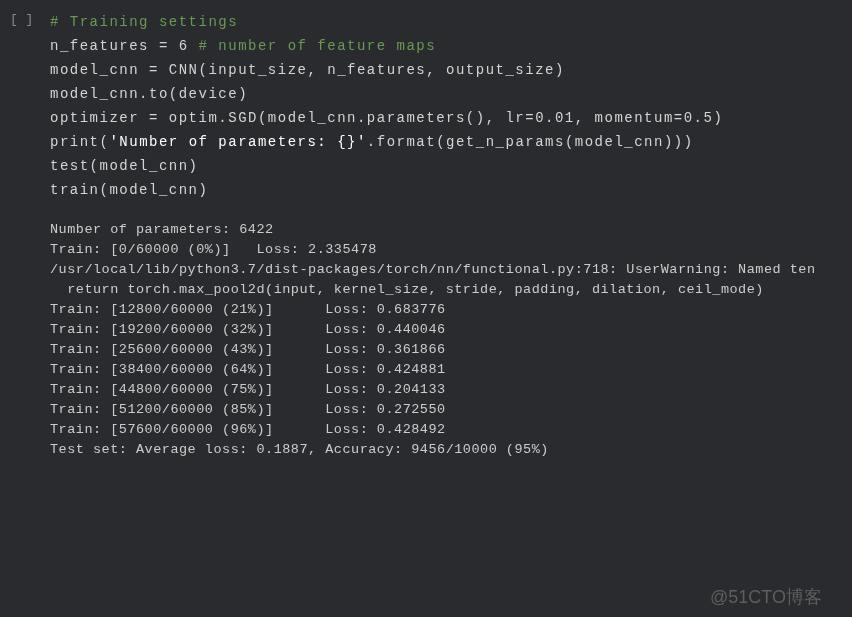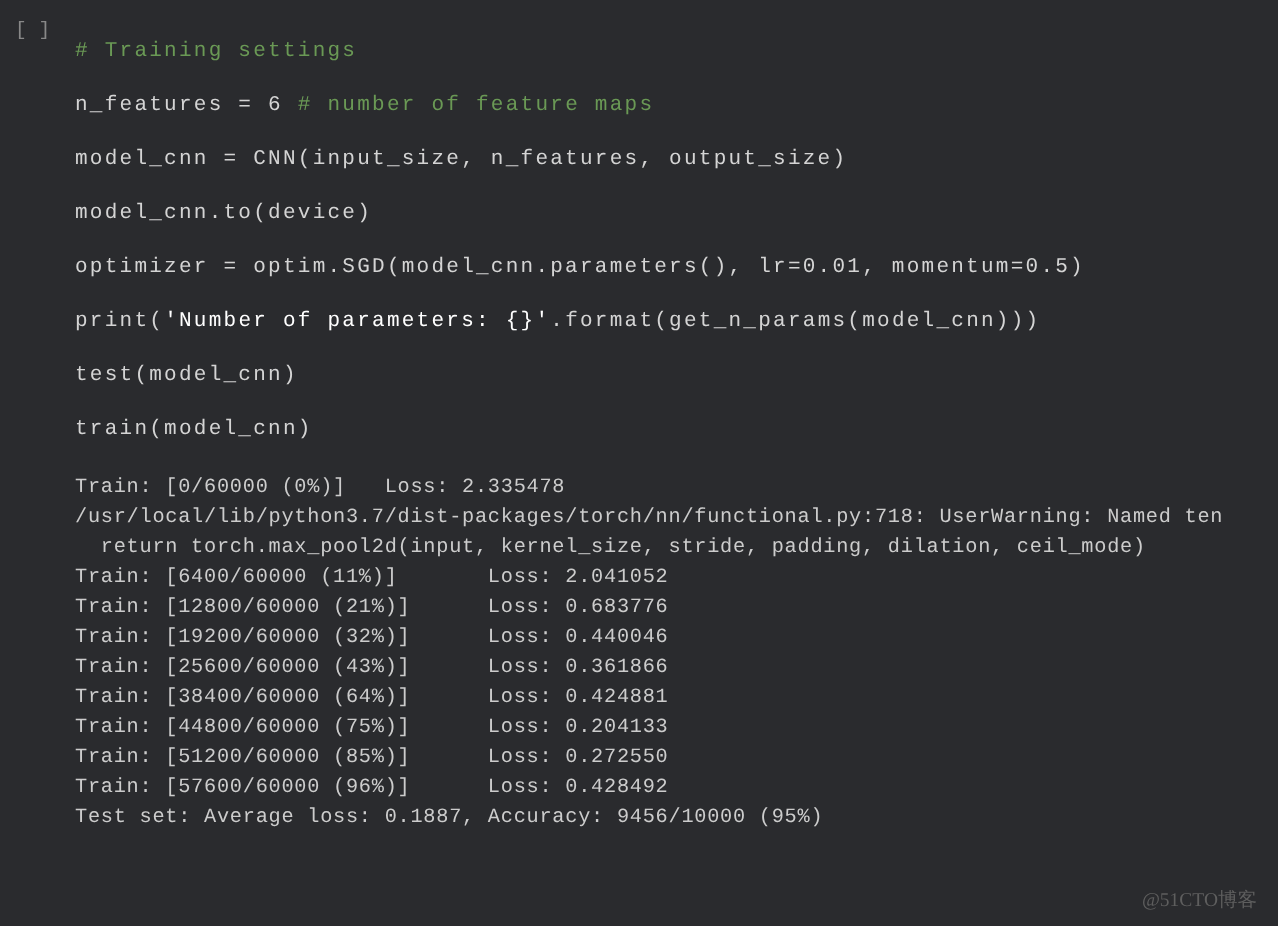--- a/index.html
+++ b/index.html
@@ -30,21 +30,20 @@
       flex-shrink: 0;
     }
     .code-area {
       flex: 1;
       padding-right: 10px;
     }
     .code-line {
       line-height: 24px;
       white-space: pre;
       letter-spacing: 1.5px;
-      margin-top: 12px;
     }
     .output-area {
       padding-left: 50px;
       padding-top: 18px;
       padding-right: 10px;
     }
     .output-line {
       line-height: 20px;
       white-space: pre;
       color: #cccccc;
@@ -56,24 +55,24 @@
     }
     .string {
       color: #ffffff;
     }
     .default {
       color: #d4d4d4;
     }
     .watermark {
       position: absolute;
       bottom: 8px;
-      right: 14px;
+      right: 30px;
       color: #5e5e5e;
-      font-size: 13px;
-      font-family: Liberation Serif, serif;
+      font-size: 18px;
+      font-family: Liberation Sans, sans-serif;
     }
   </style>
 </head>
 <body>
 
 <div class="cell">
   <div class="gutter">
     <span>[ ]</span>
   </div>
   <div class="code-area">
@@ -84,24 +83,24 @@
     <div class="code-line"><span class="default">model_cnn.to(device)</span></div>
     <div class="code-line"><span class="default">optimizer = optim.SGD(model_cnn.parameters(), lr=0.01, momentum=0.5)</span></div>
     <div class="code-line"><span class="default">print(</span><span class="string">'Number of parameters: {}'</span><span class="default">.format(get_n_params(model_cnn)))</span></div>
     <div class="code-line"><span class="default"></span></div>
     <div class="code-line"><span class="default">test(model_cnn)</span></div>
     <div class="code-line"><span class="default">train(model_cnn)</span></div>
   </div>
 </div>
 
 <div class="output-area">
+  <div class="output-line">Number of parameters: 6422</div>
   <div class="output-line">Train: [0/60000 (0%)]   Loss: 2.335478</div>
   <div class="output-line">/usr/local/lib/python3.7/dist-packages/torch/nn/functional.py:718: UserWarning: Named ten</div>
   <div class="output-line">  return torch.max_pool2d(input, kernel_size, stride, padding, dilation, ceil_mode)</div>
-  <div class="output-line">Train: [6400/60000 (11%)]       Loss: 2.041052</div>
   <div class="output-line">Train: [12800/60000 (21%)]      Loss: 0.683776</div>
   <div class="output-line">Train: [19200/60000 (32%)]      Loss: 0.440046</div>
   <div class="output-line">Train: [25600/60000 (43%)]      Loss: 0.361866</div>
   <div class="output-line">Train: [38400/60000 (64%)]      Loss: 0.424881</div>
   <div class="output-line">Train: [44800/60000 (75%)]      Loss: 0.204133</div>
   <div class="output-line">Train: [51200/60000 (85%)]      Loss: 0.272550</div>
   <div class="output-line">Train: [57600/60000 (96%)]      Loss: 0.428492</div>
   <div class="output-line"></div>
   <div class="output-line">Test set: Average loss: 0.1887, Accuracy: 9456/10000 (95%)</div>
 </div>

